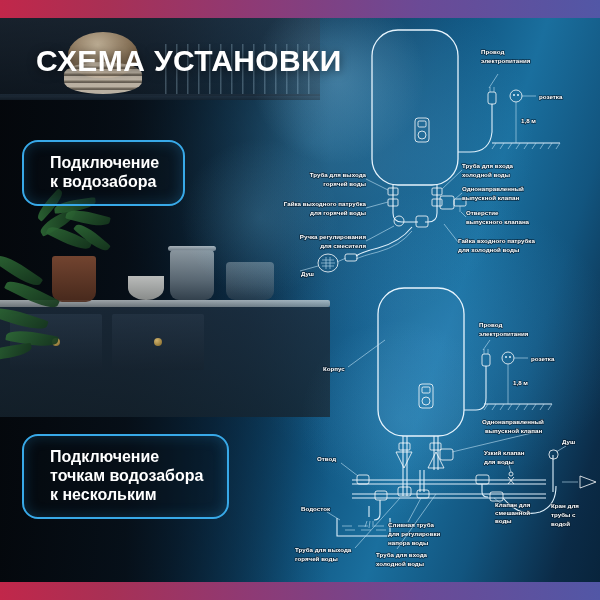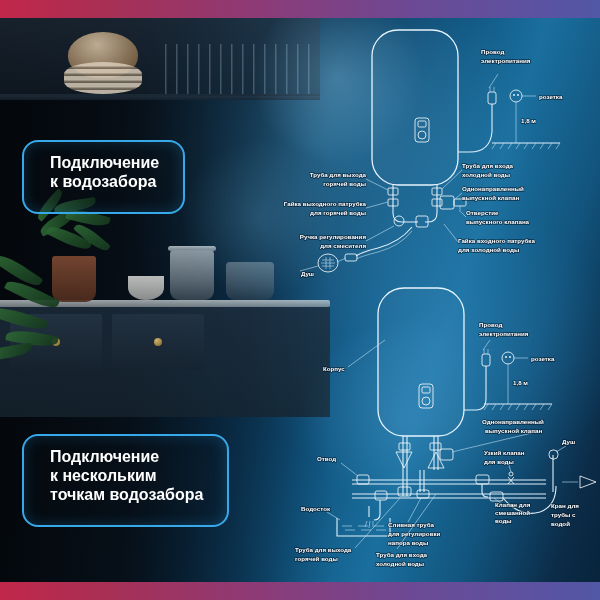--- a/index.html
+++ b/index.html
@@ -44,21 +44,21 @@
   .glow{position:absolute;border-radius:50%;pointer-events:none;}
 
   
   .title{position:absolute;left:36px;top:46px;z-index:20;color:#fff;
      font-size:30px;font-weight:700;letter-spacing:.4px;line-height:1;
      text-shadow:0 2px 10px rgba(0,0,0,.55);}
 
   
   .badge{position:absolute;z-index:20;color:#fff;font-weight:700;line-height:1.18;
      border:2px solid #38a9e8;border-left-width:2px;border-radius:16px;
-     background:rgba(6,14,24,.26);padding:12px 24px 20px 26px;
+     background:rgba(6,14,24,.26);padding:12px 24px 12px 26px;
      box-shadow:0 0 14px rgba(40,150,215,.25) inset;}
   .badge span{display:block;white-space:nowrap;}
   #badge1{left:22px;top:140px;font-size:16px;}
   #badge2{left:22px;top:434px;font-size:16px;}
 
   
   svg.diagram{position:absolute;left:0;top:0;width:600px;height:600px;z-index:15;overflow:visible;}
   svg.diagram text{fill:#ffffff;font-family:"Liberation Sans",sans-serif;font-size:6.2px;font-weight:700;}
   svg.diagram text.lbl{paint-order:stroke;stroke:rgba(4,18,32,.65);stroke-width:1.6px;stroke-linejoin:round;}
   .pipe{stroke:#dff0fb;stroke-width:1.1;fill:none;}
@@ -114,29 +114,30 @@
     </div>
 
     <div class="glow" style="left:248px;top:-30px;width:180px;height:180px;background:radial-gradient(circle,rgba(150,215,250,.30),rgba(150,215,250,0) 68%);"></div>
     <div class="glow" style="left:180px;top:120px;width:160px;height:160px;background:radial-gradient(circle,rgba(120,200,240,.18),rgba(120,200,240,0) 70%);"></div>
     <div class="glow" style="left:300px;top:300px;width:200px;height:200px;background:radial-gradient(circle,rgba(110,195,240,.16),rgba(110,195,240,0) 70%);"></div>
   </div>
 
   <div class="bar top"></div>
   <div class="bar bot"></div>
 
+  <div class="title">СХЕМА УСТАНОВКИ</div>
 
   <div class="badge" id="badge1">
     <span>Подключение</span>
     <span>к водозабора</span>
   </div>
   <div class="badge" id="badge2">
     <span>Подключение</span>
+    <span>точкам водозабора</span>
     <span>к нескольким</span>
-    <span>точкам водозабора</span>
   </div>
 
   <svg class="diagram" viewBox="0 0 600 600">
 
     <rect class="body" x="372" y="30" width="86" height="155" rx="26"></rect>
     <rect class="wh" x="415" y="118" width="14" height="24" rx="3"></rect>
     <rect class="wh" x="418" y="121" width="8" height="6" rx="1.2"></rect>
     <circle class="wh" cx="422" cy="135" r="4"></circle>
 
     <path class="pipe" d="M458 152 L470 152 Q490 152 492 132 L492 104"></path>

